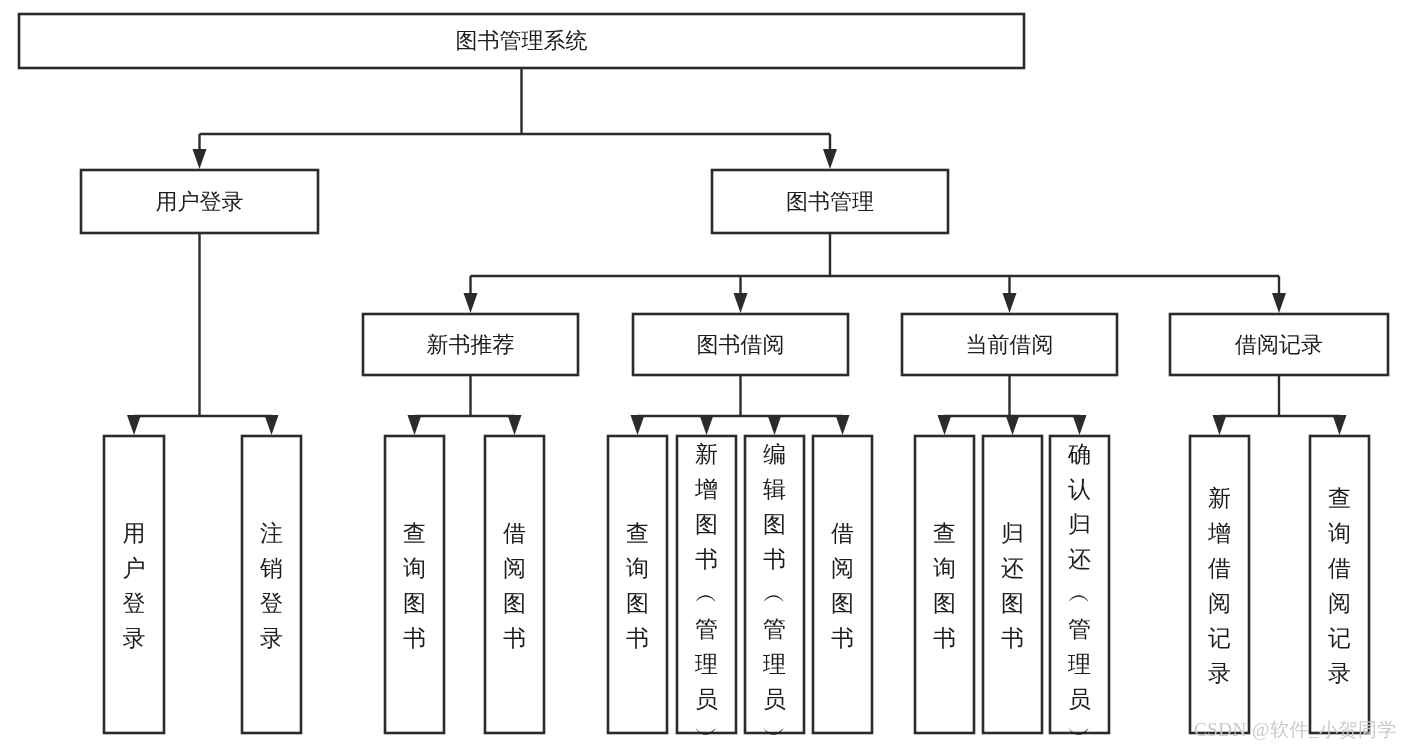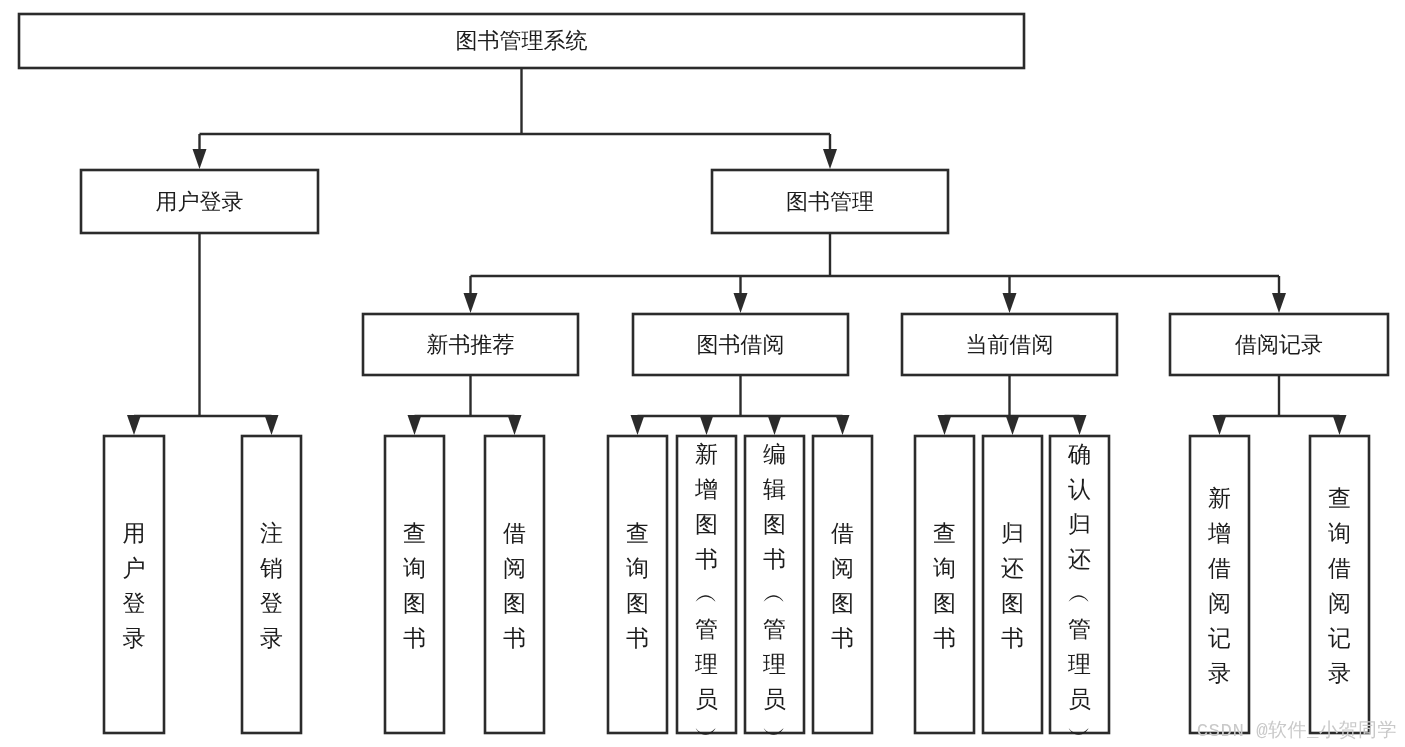--- a/index.html
+++ b/index.html
@@ -56,21 +56,21 @@
   .arrow-head {
     fill: #2b2b2b;
     stroke: none;
   }
   .watermark-text {
     position: absolute;
     right: 8px;
     bottom: 4px;
     color: #c9c9c9;
     font-size: 19px;
-    font-family: Liberation Mono, monospace;
+    font-family: Liberation Serif, serif;
     letter-spacing: 0.5px;
     user-select: none;
     white-space: nowrap;
   }
 </style>
 </head>
 <body>
 
 <div id="diagram-root">
 

